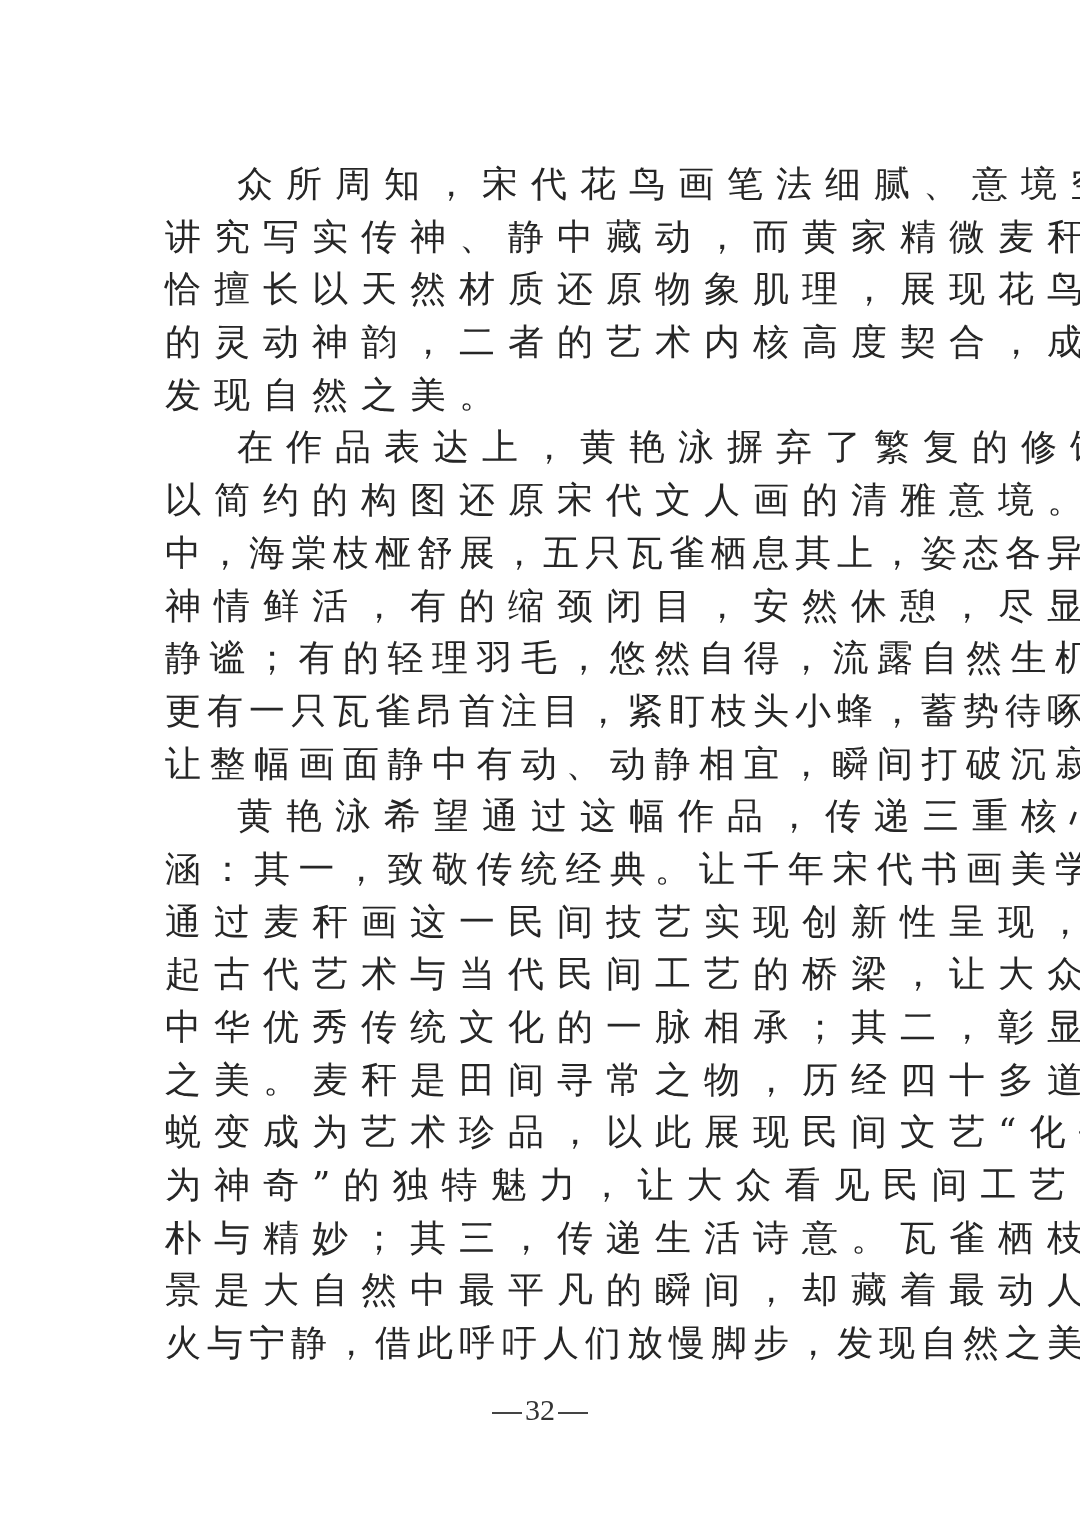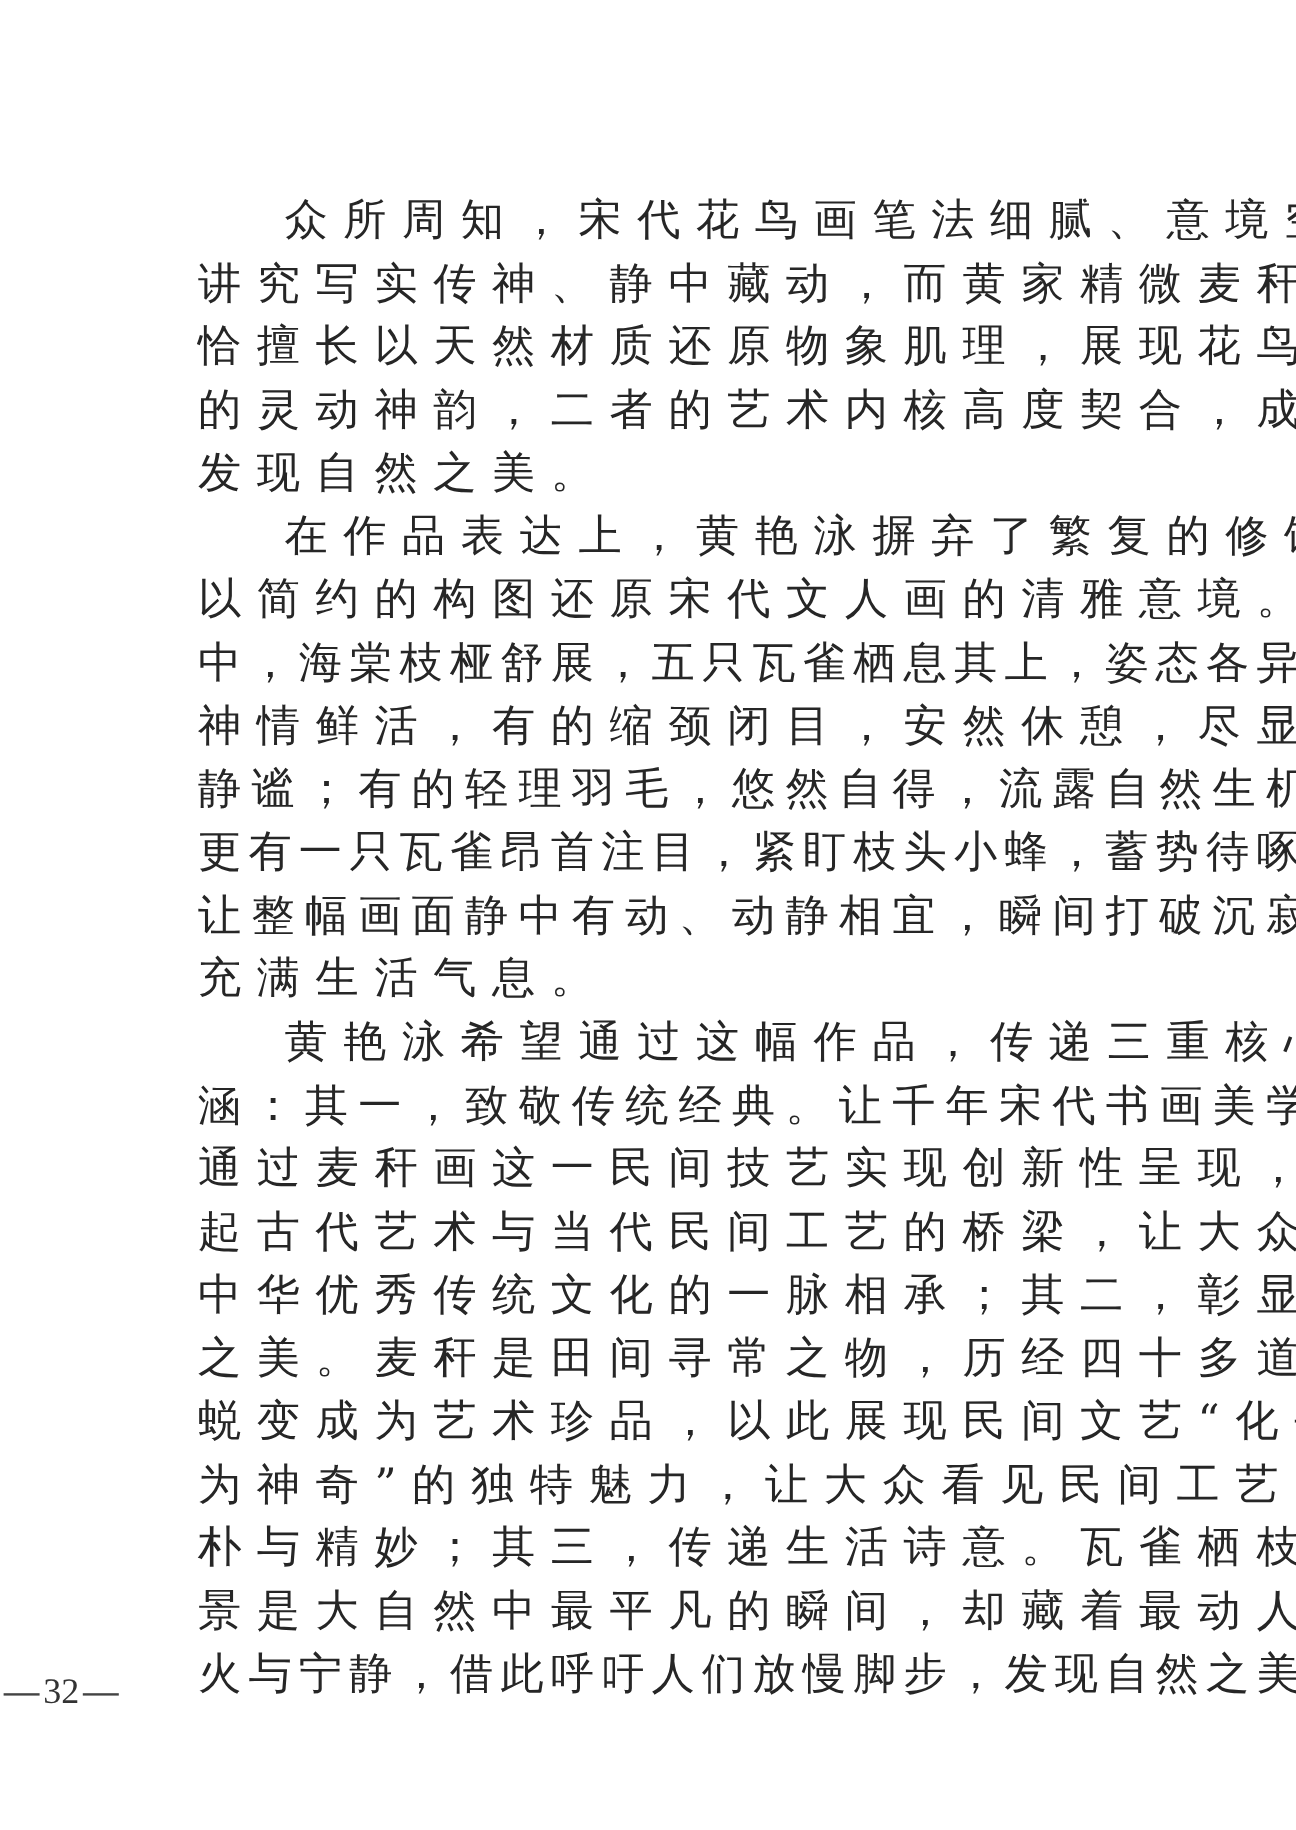--- a/index.html
+++ b/index.html
@@ -44,20 +44,21 @@
       letter-spacing: 8.5px;
     }
     .line.tighter {
       letter-spacing: 6px;
     }
     .page-number {
       position: absolute;
       left: 0;
       width: 1080px;
       top: 1392px;
+      text-align: center;
       font-family: "Liberation Serif", "DejaVu Serif", serif;
       font-size: 30px;
       line-height: 36px;
       color: #333333;
     }
     .page-number .dash {
       display: inline-block;
       width: 30px;
       height: 2px;
       background: #444444;
@@ -75,21 +76,20 @@
     <span class="line">恰擅长以天然材质还原物象肌理，展现花鸟虫兽</span>
     <span class="line">的灵动神韵，二者的艺术内核高度契合，成为创</span>
     <span class="line">发现自然之美。</span>
     <span class="line indent">在作品表达上，黄艳泳摒弃了繁复的修饰，</span>
     <span class="line">以简约的构图还原宋代文人画的清雅意境。画面</span>
     <span class="line tighter">中，海棠枝桠舒展，五只瓦雀栖息其上，姿态各异、</span>
     <span class="line">神情鲜活，有的缩颈闭目，安然休憩，尽显林间</span>
     <span class="line tight">静谧；有的轻理羽毛，悠然自得，流露自然生机；</span>
     <span class="line tighter">更有一只瓦雀昂首注目，紧盯枝头小蜂，蓄势待啄，</span>
     <span class="line tight">让整幅画面静中有动、动静相宜，瞬间打破沉寂，</span>
-    <span class="line">充满生活气息。</span>
     <span class="line indent">黄艳泳希望通过这幅作品，传递三重核心内</span>
     <span class="line tight">涵：其一，致敬传统经典。让千年宋代书画美学，</span>
     <span class="line">通过麦秆画这一民间技艺实现创新性呈现，搭建</span>
     <span class="line">起古代艺术与当代民间工艺的桥梁，让大众感受</span>
     <span class="line">中华优秀传统文化的一脉相承；其二，彰显材质</span>
     <span class="line">之美。麦秆是田间寻常之物，历经四十多道工序</span>
     <span class="line">蜕变成为艺术珍品，以此展现民间文艺“化平凡</span>
     <span class="line">为神奇”的独特魅力，让大众看见民间工艺的质</span>
     <span class="line">朴与精妙；其三，传递生活诗意。瓦雀栖枝的场</span>
     <span class="line">景是大自然中最平凡的瞬间，却藏着最动人的烟</span>

